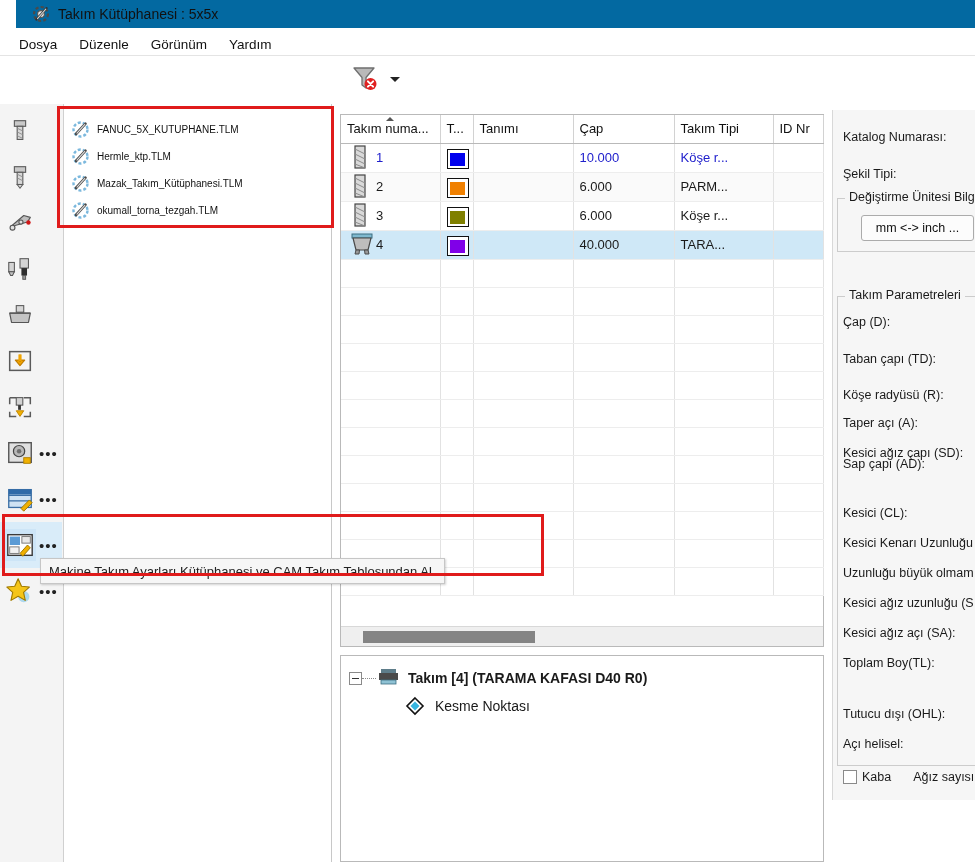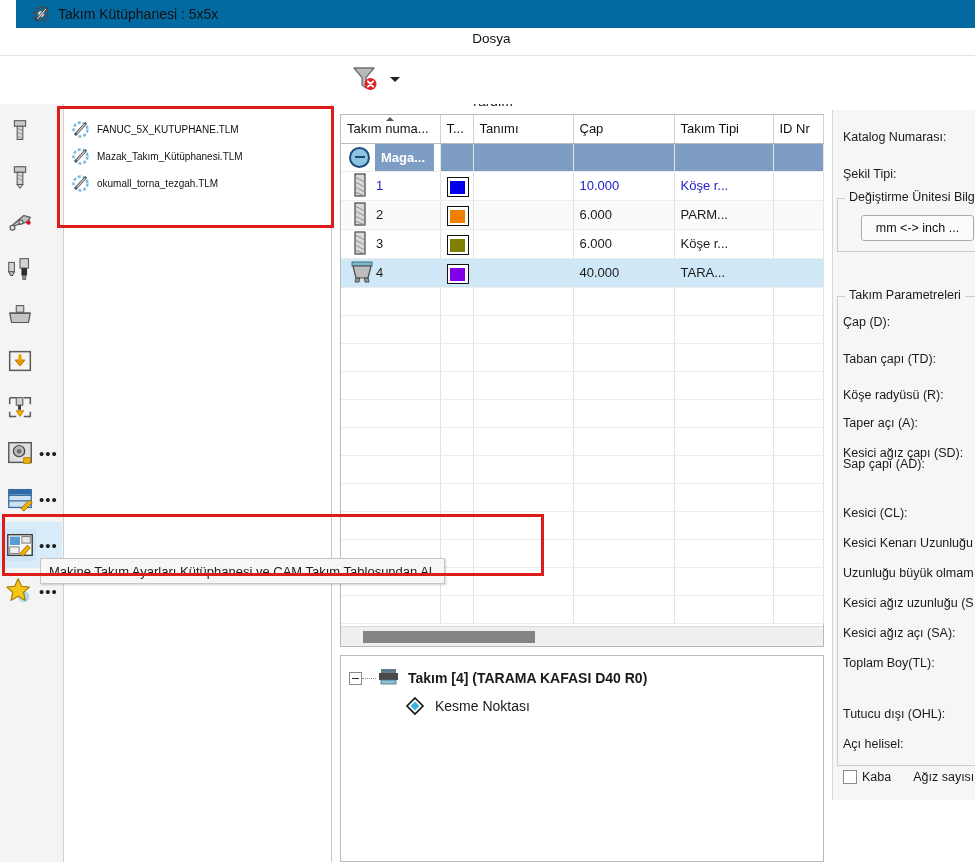--- a/index.html
+++ b/index.html
@@ -18,21 +18,21 @@
   #titlebar {
     position: absolute; left: 0; top: 0; width: 975px; height: 28px;
     background: #0369a1; display: flex; align-items: center; padding-left: 17px; margin-left: 16px;
   }
   #titlebar .tb-icon { width: 18px; height: 18px; margin-right: 7px; flex: 0 0 auto; }
   #titlebar .tb-text { font-size: 14px; color: #111; }
 
   
   #menubar {
     position: absolute; left: 0; top: 28px; width: 975px; height: 27px;
-    background: #ffffff; display: flex; align-items: center; padding-left: 8px; flex-direction: column;
+    background: #ffffff; display: flex; align-items: flex-end; padding-left: 8px;
   }
   #menubar .menu-item {
     padding: 3px 11px; font-size: 13.5px; color: #111; cursor: default;
   }
 
   
   #menu-sep {
     position: absolute; left: 0; top: 55px; width: 975px; height: 1px; background: #e4e4e4;
   }
 
@@ -433,20 +433,30 @@
     <div style="height:12px"></div>
     <div class="file-row">
       <span class="f-icon">
         <svg viewBox="0 0 19 19" width="19" height="19">
           <circle cx="8.5" cy="9.5" r="7" fill="none" stroke="#7bb8dd" stroke-width="2.4" stroke-dasharray="3 2"></circle>
           <path d="M4 14 L13.5 3.6" stroke="#4a4a4a" stroke-width="2.6" stroke-linecap="round"></path>
           <path d="M5 13.2 L12.8 4.4" stroke="#dcdcdc" stroke-width="1.1" stroke-linecap="round"></path>
         </svg>
       </span>
       <span class="f-label">FANUC_5X_KUTUPHANE.TLM</span>
+    </div>
+    <div class="file-row">
+      <span class="f-icon">
+        <svg viewBox="0 0 19 19" width="19" height="19">
+          <circle cx="8.5" cy="9.5" r="7" fill="none" stroke="#7bb8dd" stroke-width="2.4" stroke-dasharray="3 2"></circle>
+          <path d="M4 14 L13.5 3.6" stroke="#4a4a4a" stroke-width="2.6" stroke-linecap="round"></path>
+          <path d="M5 13.2 L12.8 4.4" stroke="#dcdcdc" stroke-width="1.1" stroke-linecap="round"></path>
+        </svg>
+      </span>
+      <span class="f-label">Hermle_ktp.TLM</span>
     </div>
     <div class="file-row">
       <span class="f-icon">
         <svg viewBox="0 0 19 19" width="19" height="19">
           <circle cx="8.5" cy="9.5" r="7" fill="none" stroke="#7bb8dd" stroke-width="2.4" stroke-dasharray="3 2"></circle>
           <path d="M4 14 L13.5 3.6" stroke="#4a4a4a" stroke-width="2.6" stroke-linecap="round"></path>
           <path d="M5 13.2 L12.8 4.4" stroke="#dcdcdc" stroke-width="1.1" stroke-linecap="round"></path>
         </svg>
       </span>
       <span class="f-label">Mazak_Takım_Kütüphanesi.TLM</span>
@@ -477,35 +487,20 @@
         <tr>
           <th class="sorted">Takım numa...</th>
           <th>T...</th>
           <th>Tanımı</th>
           <th>Çap</th>
           <th>Takım Tipi</th>
           <th>ID Nr</th>
         </tr>
       </thead>
       <tbody>
-        <tr class="grouprow">
-          <td class="gr-first">
-            <div class="group-cell-inner">
-              <span class="collapse-btn">
-                  <span class="minus"></span>
-                </span>
-              <span class="group-label">Maga...</span>
-            </div>
-          </td>
-          <td></td>
-            <td></td>
-          <td></td>
-            <td></td>
-            <td></td>
-        </tr>
 
         <tr class="datarow">
           <td class="num-cell first-cell">
             <div class="numcell-inner">
               <span class="tool-ico">
                 <svg viewBox="0 0 24 26" width="24" height="26">
                   <rect x="6" y="1" width="10" height="22" fill="#d9d9d9" stroke="#444" stroke-width="1.2"></rect>
                   <path d="M6 4 L16 9 M6 9 L16 14 M6 14 L16 19 M6 19 L16 23" stroke="#8c8c8c" stroke-width="1"></path>
                 </svg>
               </span>

